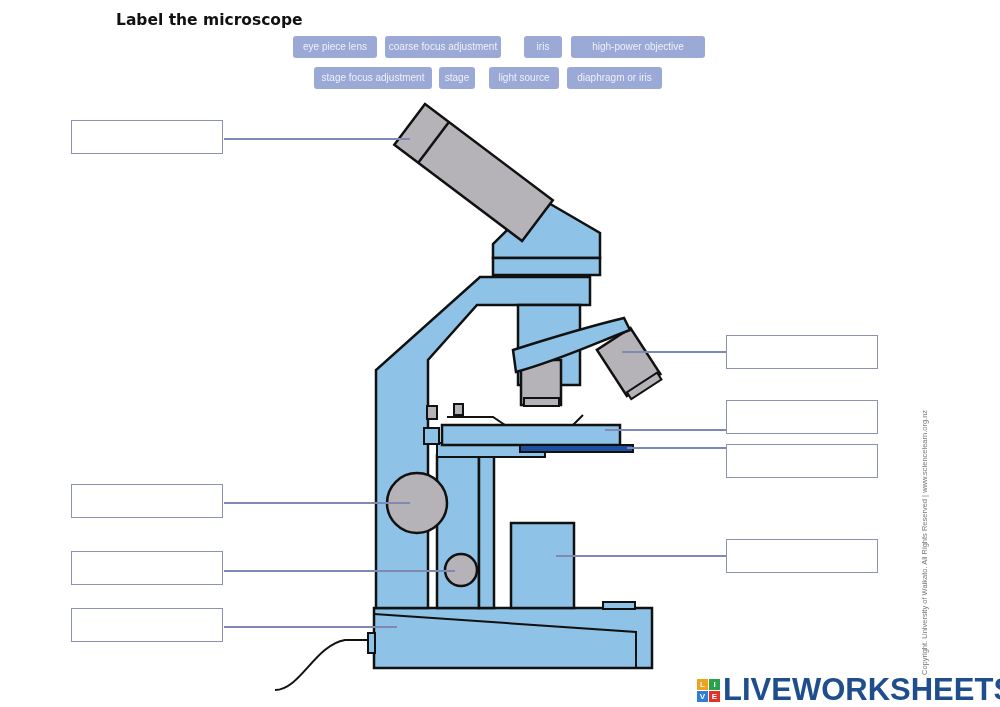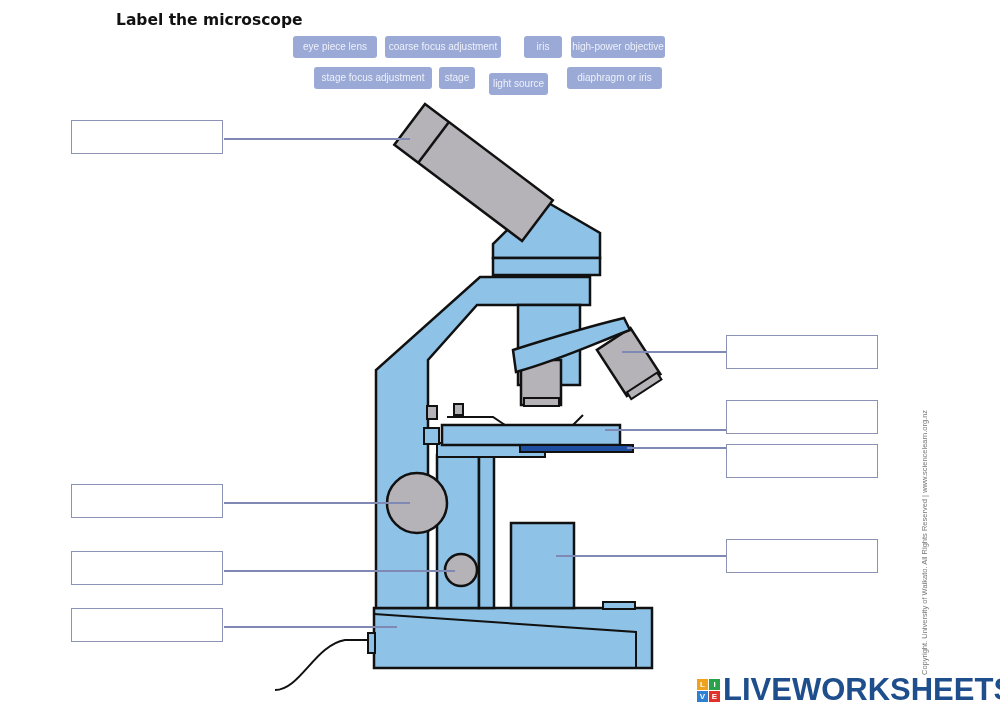--- a/index.html
+++ b/index.html
@@ -17,24 +17,24 @@
 </style>
 </head>
 <body>
 
 <div class="title">Label the microscope</div>
 
 <div id="wordbank">
   <div class="chip" style="left:293px;top:36px;width:84px;">eye piece lens</div>
   <div class="chip" style="left:385px;top:36px;width:116px;">coarse focus adjustment</div>
   <div class="chip" style="left:524px;top:36px;width:38px;">iris</div>
-  <div class="chip" style="left:571px;top:36px;width:94px;">high-power objective</div>
+  <div class="chip" style="left:571px;top:36px;width:134px;">high-power objective</div>
   <div class="chip" style="left:314px;top:67px;width:118px;">stage focus adjustment</div>
   <div class="chip" style="left:439px;top:67px;width:36px;">stage</div>
-  <div class="chip" style="left:489px;top:73px;width:59px;">light source</div>
+  <div class="chip" style="left:489px;top:67px;width:70px;">light source</div>
   <div class="chip" style="left:567px;top:67px;width:95px;text-align:center;">diaphragm or iris</div>
 </div>
 
 <svg class="scope" width="1000" height="707" stroke="#111" stroke-width="2.5" stroke-linejoin="miter">
 
   <path d="M275,690 C300,690 315,645 345,640 L370,640" fill="none" stroke-width="2"></path>
 
   <rect x="374" y="608" width="278" height="60" fill="#8ec2e6"></rect>
   <path d="M374,614 L636,632 L636,668" fill="none" stroke-width="2"></path>
   <rect x="368" y="633" width="7" height="20" fill="#8ec2e6" stroke-width="2"></rect>

